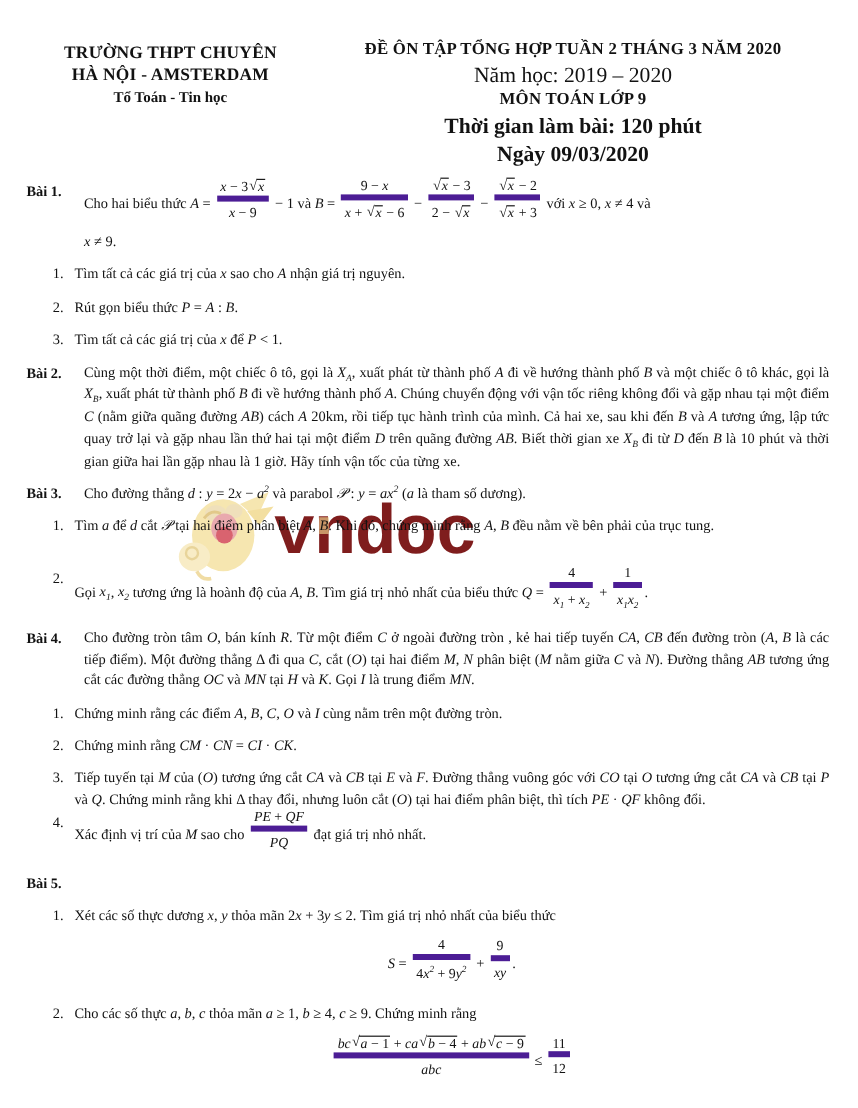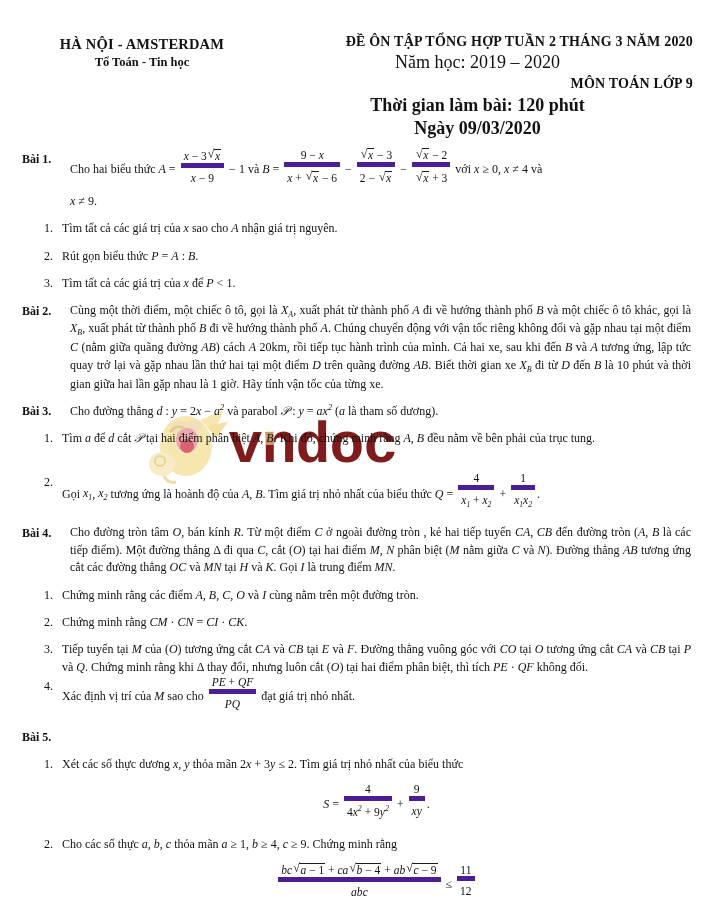--- a/index.html
+++ b/index.html
@@ -62,21 +62,21 @@
   .hdr-right {
     flex: 1;
     text-align: center;
   }
   .hdr-line { line-height: 1.32; }
   .bold-caps {
     font-weight: 700;
     font-size: 14.5px;
     letter-spacing: 0.2px;
   }
-  .bold-caps.sm { font-size: 14px; text-align: right; }
+  .bold-caps.sm { font-size: 14px; }
   .hdr-sub { font-size: 18px; font-weight: 400; }
   .hdr-sub.b { font-weight: 700; }
   .hdr-left .small { font-size: 12.5px; font-weight: 700; }
 
   
   .content {
     position: relative;
     z-index: 2;
     padding: 0 24px 0 22px;
     box-sizing: border-box;
@@ -179,20 +179,21 @@
       <ellipse cx="47" cy="40" rx="7" ry="7" fill="#d9636f"></ellipse>
       <path d="M30 26 q6 -8 14 -4" stroke="#e2c98a" stroke-width="2.5" fill="none"></path>
       <circle cx="20" cy="55" r="5" fill="none" stroke="#e8d49a" stroke-width="2"></circle>
       <path d="M24 70 q4 8 12 6" stroke="#f0dca4" stroke-width="3" fill="none"></path>
     </svg>
     <div class="wm-text">vndoc</div>
   </div>
 
   <div class="header">
     <div class="hdr-left">
+      <div class="hdr-line bold-caps">TRƯỜNG THPT CHUYÊN</div>
       <div class="hdr-line bold-caps">HÀ NỘI - AMSTERDAM</div>
       <div class="hdr-line small">Tổ Toán - Tin học</div>
     </div>
     <div class="hdr-right">
       <div class="hdr-line bold-caps sm">ĐỀ ÔN TẬP TỔNG HỢP TUẦN 2 THÁNG 3 NĂM 2020</div>
       <div class="hdr-line hdr-sub">Năm học: 2019 – 2020</div>
       <div class="hdr-line bold-caps sm">MÔN TOÁN LỚP 9</div>
       <div class="hdr-line hdr-sub b">Thời gian làm bài: 120 phút</div>
       <div class="hdr-line hdr-sub b">Ngày 09/03/2020</div>
     </div>

